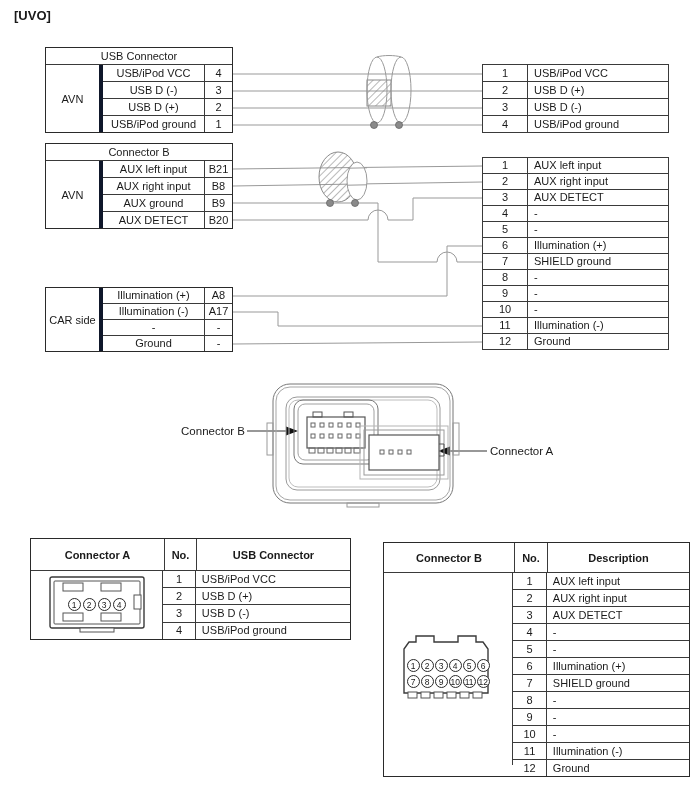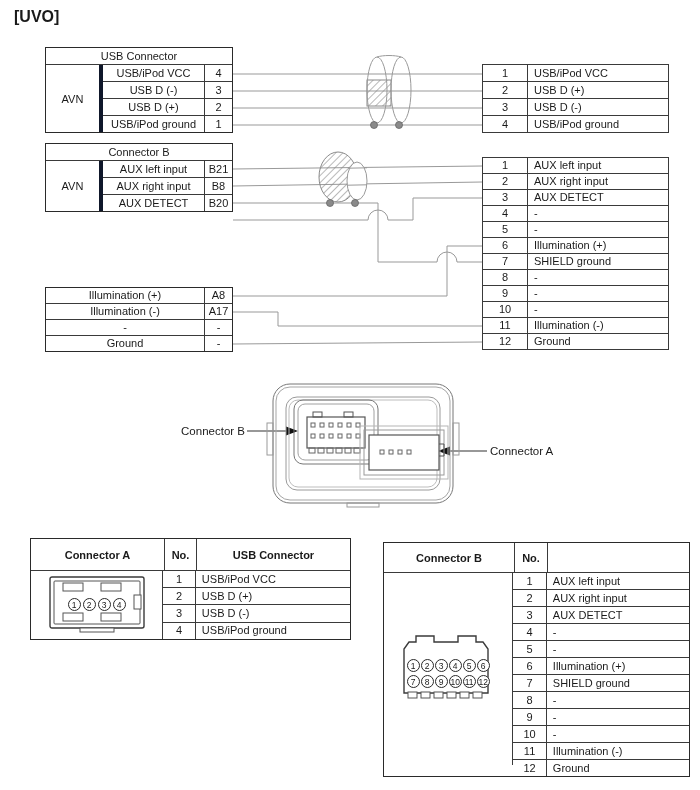--- a/index.html
+++ b/index.html
@@ -1,18 +1,18 @@
 <!DOCTYPE html>
 <html><head>
 <meta charset="utf-8">
 <style>
   html,body{margin:0;padding:0;background:#fff;}
   .canvas{position:relative;width:700px;height:790px;background:#fff;overflow:hidden;
           font-family:"Liberation Sans","DejaVu Sans",sans-serif;color:#1a1a1a;}
-  .title{position:absolute;left:14px;top:8px;font-size:16px;font-weight:bold;}
+  .title{position:absolute;left:14px;top:8px;font-size:13px;font-weight:bold;}
   svg{position:absolute;}
   .wires{left:0;top:0;}
 
   
   .ltable{position:absolute;box-sizing:border-box;border:1.5px solid #2a2a2a;background:#fff;width:188px;font-size:11px;}
   .lt-header{height:16px;line-height:16px;text-align:center;border-bottom:1px solid #3a3a3a;}
   .lt-body{display:flex;}
   .lt-side{width:53px;flex:0 0 53px;border-right:4px solid #0f172a;display:flex;align-items:center;justify-content:center;}
   .lt-grid{flex:1;border-collapse:collapse;table-layout:fixed;width:100%;font-size:11px;}
   .lt-grid td{height:16px;padding:0;text-align:center;border-bottom:1px solid #3a3a3a;line-height:1;}
@@ -174,30 +174,35 @@
           <tbody>
             <tr>
               <td>AUX left input</td>
               <td>B21</td>
             </tr>
             <tr>
               <td>AUX right input</td>
               <td>B8</td>
             </tr>
             <tr>
+              <td>AUX ground</td>
+              <td>B9</td>
+            </tr>
+            <tr>
               <td>AUX DETECT</td>
               <td>B20</td>
             </tr>
           </tbody>
         </table>
     </div>
   </div>
 
   <div class="ltable sm" id="t-car-side">
     <div class="lt-body">
+      <div class="lt-side">CAR side</div>
       <table class="lt-grid">
           <tbody>
             <tr>
               <td>Illumination (+)</td>
               <td>A8</td>
             </tr>
             <tr>
               <td>Illumination (-)</td>
               <td>A17</td>
             </tr>
@@ -391,20 +396,21 @@
             </tr>
           </tbody>
         </table>
     </div>
   </div>
 
   <div class="btable" id="t-conn-b">
     <div class="bt-header">
       <div class="bth c1">Connector B</div>
       <div class="bth c2">No.</div>
+      <div class="bth c3">Description</div>
     </div>
     <div class="bt-body">
       <div class="bt-draw">
         <svg width="104" height="80" viewBox="0 0 104 80">
           <path d="M8,64 L8,20 L13,13 L20,13 L20,7 L38,7 L38,13 L62,13 L62,7 L80,7 L80,13 L87,13 L92,20 L92,64 Z" fill="none" stroke="#3a3a3a" stroke-width="1.4"></path>
           <g fill="#fff" stroke="#555" stroke-width="1">
             <rect x="12" y="63" width="9" height="6"></rect>
             <rect x="25" y="63" width="9" height="6"></rect>
             <rect x="38" y="63" width="9" height="6"></rect>
             <rect x="51" y="63" width="9" height="6"></rect>

